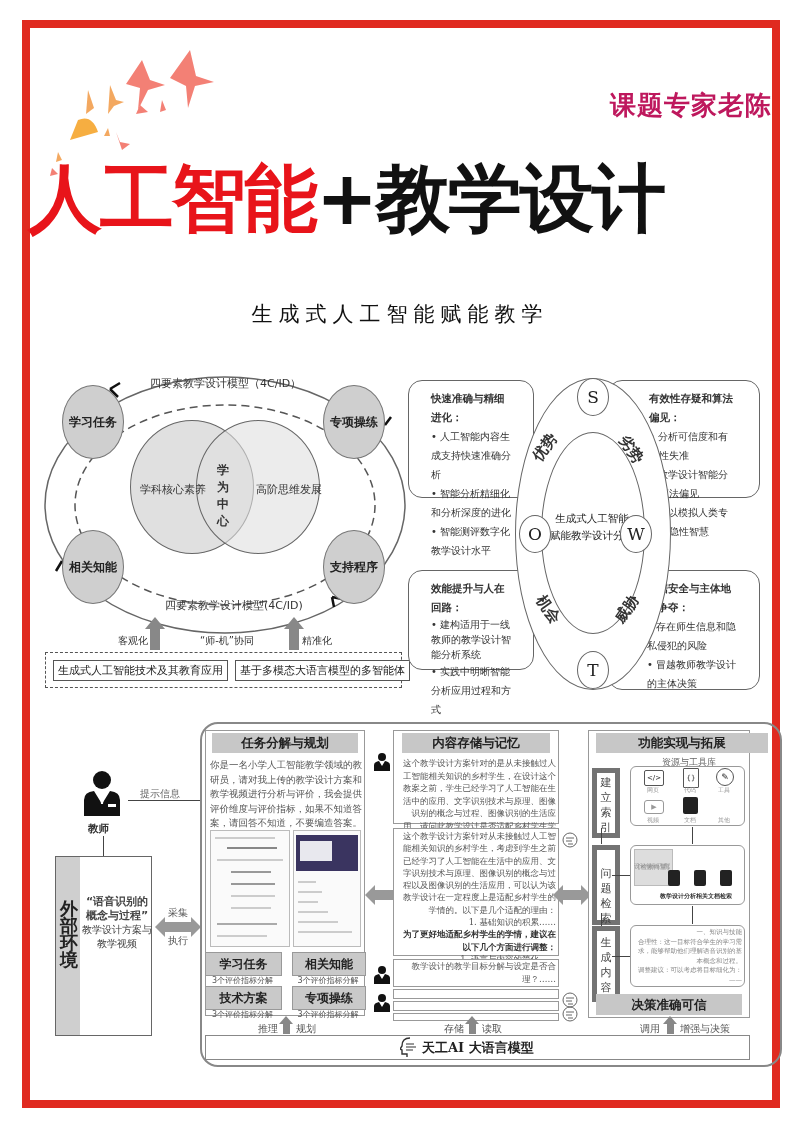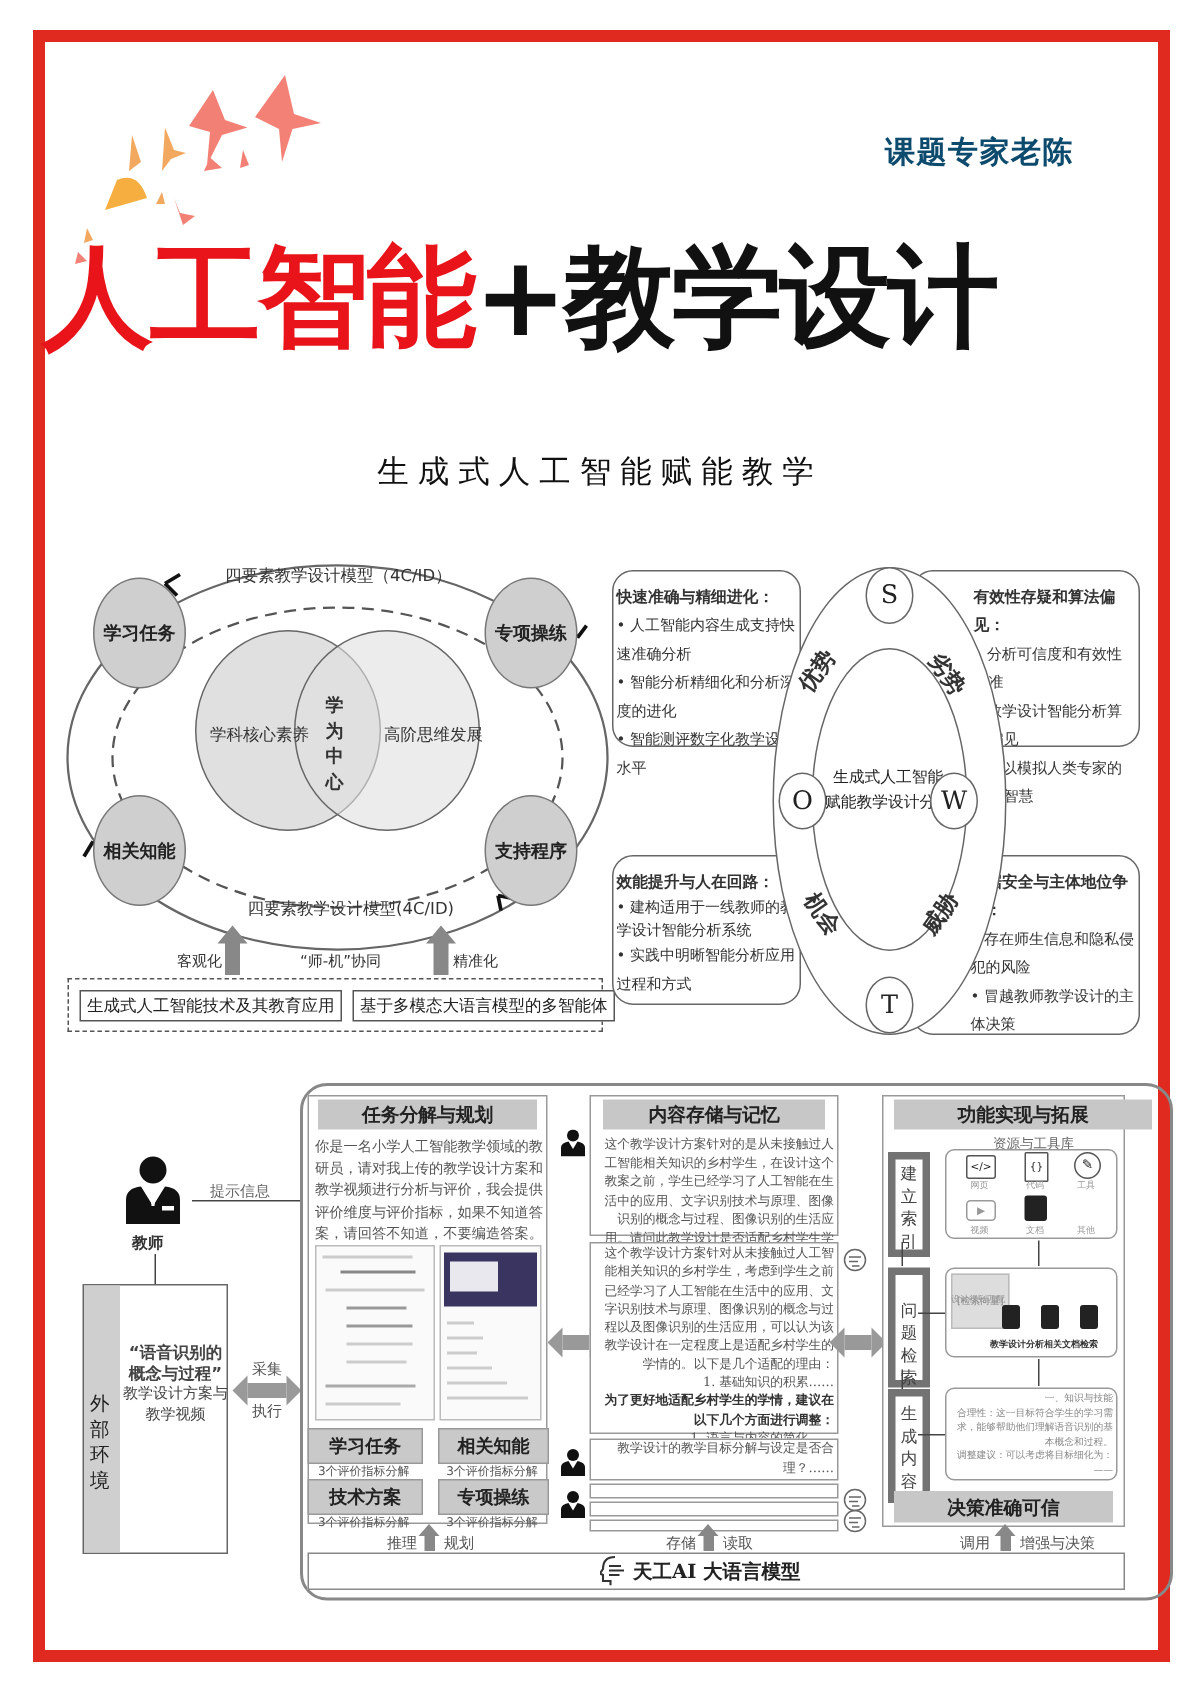--- a/index.html
+++ b/index.html
@@ -1,36 +1,36 @@
 <!DOCTYPE html>
 <html><head>
 <meta charset="utf-8">
 <style>
   html, body { margin:0; padding:0; background:#ffffff; }
   body { width:800px; height:1131px; position:relative; overflow:hidden; font-family:"DejaVu Sans", sans-serif; color:#222; }
   .frame { position:absolute; left:22px; top:20px; width:742px; height:1072px; border:8px solid #e02a20; background:#fff; }
   .abs { position:absolute; }
   .bird { position:absolute; }
-  .author { position:absolute; left:590px; top:88px; font-size:20px; font-weight:bold; font-family:"DejaVu Serif", serif; letter-spacing:1px; color:#0c4a6e; }
+  .author { position:absolute; left:610px; top:88px; font-size:26px; font-weight:bold; font-family:"DejaVu Serif", serif; letter-spacing:1px; color:#be185d; }
   .title { position:absolute; left:28px; top:158px; font-size:74px; font-weight:bold; letter-spacing:-2px; line-height:80px; white-space:nowrap; font-family:"DejaVu Sans", sans-serif; }
   .title .red { color:#e8141a; }
   .title .black { color:#111; }
   .subtitle { position:absolute; left:0; width:800px; top:300px; text-align:center; font-size:21px; letter-spacing:6px; font-family:"DejaVu Serif", serif; color:#111; }
   .node { position:absolute; width:60px; height:72px; border-radius:50%; background:#cfcfcf; border:1px solid #777; display:flex; align-items:center; justify-content:center; font-size:12px; font-weight:bold; text-align:center; }
   .venn { position:absolute; width:122px; height:132px; border-radius:50%; background:#e0e0e0; border:1.5px solid #666; }
   .venn-text { position:absolute; font-size:11px; color:#333; font-family:"DejaVu Serif", serif; }
   .orbit-label { position:absolute; font-size:11px; color:#333; white-space:nowrap; }
   .small { font-size:10px; color:#333; position:absolute; white-space:nowrap; }
   .dbox { position:absolute; border:1.5px dashed #555; }
   .sbox { position:absolute; border:1px solid #555; font-size:11px; padding:2px 4px; white-space:nowrap; background:#fff; }
   .uparrow { position:absolute; width:0; height:0; border-left:10px solid transparent; border-right:10px solid transparent; border-bottom:12px solid #888; }
   .upstem { position:absolute; width:10px; background:#888; }
 
   
-  .swot-box { position:absolute; border:1.5px solid #666; border-radius:14px; background:#fff; font-size:10px; color:#333; padding:8px 2px; box-sizing:border-box; line-height:19px; }
+  .swot-box { position:absolute; border:1.5px solid #666; border-radius:14px; background:#fff; font-size:10px; color:#333; padding:8px 22px; box-sizing:border-box; line-height:19px; }
   .swot-box .h { font-weight:bold; font-size:10.5px; }
   .swot-box .li::before { content:"•  "; }
   .swot-ring { position:absolute; left:515px; top:378px; width:154px; height:310px; border-radius:50%; border:1.5px solid #666; background:#fff; }
   .swot-inner { position:absolute; left:541px; top:432px; width:102px; height:200px; border-radius:50%; border:1.5px solid #666; background:#fff; }
   .swot-center { position:absolute; left:541px; top:510px; width:102px; text-align:center; font-size:10.5px; line-height:17px; color:#222; }
   .letter { position:absolute; width:30px; height:36px; border-radius:50%; border:1.5px solid #666; background:#fff; display:flex; align-items:center; justify-content:center; font-family:"DejaVu Serif", serif; font-size:17px; }
   .swot-word { position:absolute; font-size:15px; font-weight:bold; color:#333; }
 
   
   .bframe { position:absolute; left:200px; top:722px; width:582px; height:345px; border:2px solid #888; border-radius:18px; box-sizing:border-box; }
@@ -163,21 +163,21 @@
     <path d="M18 24 L22 24 L21 34 L19 34 Z" fill="#fff"></path>
     <rect x="26" y="34" width="8" height="3" fill="#fff"></rect>
   </svg>
   <div class="small" style="left:88px;top:822px;font-weight:bold;font-size:10.5px">教师</div>
   <div class="line" style="left:128px;top:800px;width:72px;height:1px"></div>
   <div class="small" style="left:140px;top:787px;color:#666">提示信息</div>
   <div class="line" style="left:103px;top:836px;width:1px;height:20px"></div>
 
   <div class="panel" style="left:55px;top:856px;width:97px;height:180px;border-color:#666"></div>
   <div class="abs" style="left:56px;top:857px;width:24px;height:178px;background:#cfcfcf"></div>
-  <div class="abs" style="left:60px;top:928px;width:16px;font-size:13px;font-weight:normal;line-height:17px;font-family:'DejaVu Serif',serif;word-break:break-all">外部环境</div>
+  <div class="abs" style="left:60px;top:900px;width:16px;font-size:18px;font-weight:bold;line-height:17px;font-family:'DejaVu Serif',serif;word-break:break-all">外部环境</div>
   <div class="abs" style="left:82px;top:895px;width:70px;font-size:10px;line-height:14px;text-align:center;color:#444">
     <div style="font-weight:bold;font-size:11px">“语音识别的</div>
     <div style="font-weight:bold;font-size:11px">概念与过程”</div>
     <div>教学设计方案与</div>
     <div>教学视频</div>
   </div>
   <div class="harrow" style="left:165px;top:922px;width:26px"></div>
   <div class="small" style="left:168px;top:906px;color:#555">采集</div>
   <div class="small" style="left:168px;top:934px;color:#555">执行</div>
 

